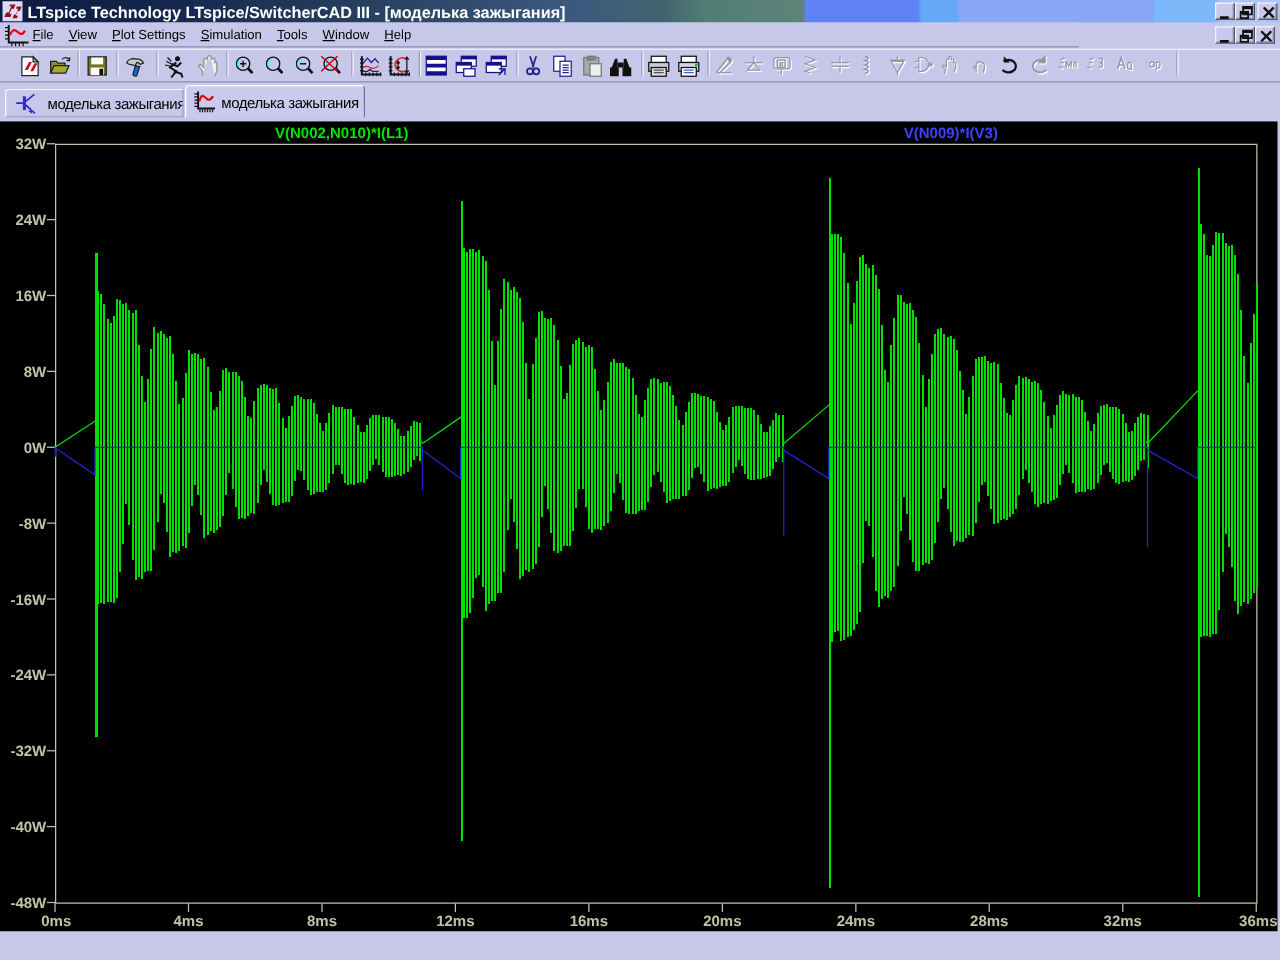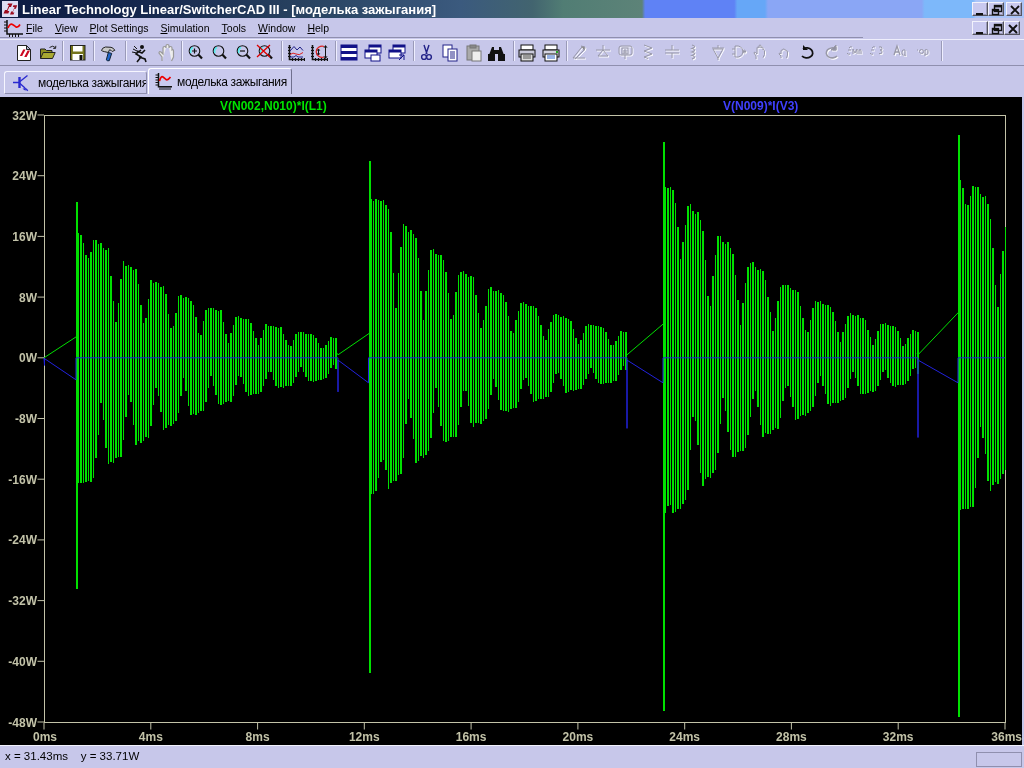--- a/index.html
+++ b/index.html
@@ -111,21 +111,21 @@
         <path d="M665.5 187.1V513.3M668.0 187.5V505.8M670.5 187.4V504.6M673.0 189.5V512.7M675.5 202.6V512.0M678.0 226.5V509.4M680.5 259.2V509.1M683.0 242.3V504.1M685.5 224.5V499.5M688.0 205.7V489.9M690.5 203.8V450.3M693.0 211.2V416.5M695.5 214.0V420.6M698.0 212.3V445.3M700.5 220.1V472.7M703.0 230.9V485.6M705.5 260.2V479.1M708.0 296.0V476.6M710.5 305.9V478.2M713.0 276.2V472.6M715.5 254.6V469.6M718.0 236.2V452.7M720.5 235.7V424.4M723.0 241.9V397.6M725.5 243.5V411.2M728.0 242.1V432.2M730.5 247.8V449.7M733.0 253.5V457.1M735.5 274.7V456.5M738.0 300.3V451.8M740.5 325.3V450.5M743.0 302.8V451.4M745.5 282.9V447.7M748.0 267.1V434.6M750.5 263.1V417.4M753.0 262.4V399.0M755.5 267.0V390.5M758.0 269.6V407.3M760.5 268.7V425.4M763.0 270.8V436.6M765.5 279.8V432.9M768.0 296.6V433.6M770.5 312.1V433.5M773.0 331.3V430.0M775.5 317.6V428.1M778.0 300.7V428.7M780.5 287.0V418.0M783.0 285.3V401.2M785.5 285.4V387.9M788.0 284.9V385.9M790.5 288.4V396.5M793.0 290.4V407.2M795.5 289.7V419.5M798.0 291.5V418.6M800.5 306.3V415.7M803.0 318.1V415.2M805.5 330.2V415.8M808.0 332.0V413.2M810.5 320.3V411.4M813.0 307.6V407.4M815.5 300.6V395.6M818.0 302.0V382.9M820.5 301.3V376.0M823.0 303.5V386.1M825.5 305.4V393.8M828.0 304.6V403.5M830.5 306.5V405.5M833.0 312.2V403.0M835.5 321.2V402.6M838.0 332.4V402.9M840.5 342.3V400.6M843.0 331.6V400.1M845.5 324.0V398.3M848.0 316.0V387.7M850.5 312.8V379.3M853.0 315.0V371.7M855.5 315.7V378.1M858.0 315.4V386.2M860.5 317.7V394.0M863.0 317.8V393.5M865.5 319.6V393.7M868.0 329.7V393.2M870.5 336.8V391.3M873.0 345.1V391.8M875.5 339.0V391.1M878.0 330.5V386.0M880.5 324.4V379.8M883.0 323.9V372.2M885.5 323.4V370.3M888.0 325.2V377.7M890.5 325.5V383.1M893.0 325.5V386.3M895.5 327.3V386.8M898.0 331.1V385.4M900.5 338.0V384.8M903.0 345.8V385.2M905.5 344.4V383.8M908.0 338.4V381.0M910.5 333.5V375.7M913.0 330.3V368.9M915.5 330.9V368.2M918.0 332.2V374.3" fill="none" stroke="#00e000" stroke-width="1.6" shape-rendering="crispEdges"></path>
         <path d="M959.2 134.7V717.4" fill="none" stroke="#00e000" stroke-width="1.6" shape-rendering="crispEdges"></path>
         <path d="M960.5 179.5V509.6M963.0 187.5V509.0M965.5 203.6V508.7M968.0 205.0V509.3M970.5 196.3V507.2M973.0 185.7V506.9M975.5 186.6V487.6M978.0 186.6V457.6M980.5 194.3V426.9M983.0 196.9V437.8M985.5 195.8V453.7M988.0 203.9V480.5M990.5 219.3V491.2M993.0 247.7V484.7M995.5 284.6V481.8M998.0 306.5V483.5M1000.5 274.0V479.0M1003.0 250.9V474.3M1005.5 227.0V470.3" fill="none" stroke="#00e000" stroke-width="1.6" shape-rendering="crispEdges"></path>
 <polyline points="44.0,357.8 44.5,365.4 44.5,358.6 76.0,379.8 76.0,357.8 338.0,357.8 338.0,357.8 338.0,391.9 338.0,360.1 368.5,382.8 368.5,357.8 627.0,357.8 627.0,357.8 627.0,428.4 627.0,360.1 663.0,382.8 663.0,357.8 918.0,357.8 918.0,357.8 918.0,437.5 918.0,360.1 958.0,382.8 958.0,357.8 1005.0,357.8" fill="none" stroke="#2222dd" stroke-width="1"></polyline>
 </svg></div>
 <div id="titlebar">
   <div id="lticon"><svg width="16" height="16" viewBox="0 0 16 16">
           <path d="M1.5 12.5 L3 9 h2 L7 4 h-1.5 L6 2.5 h4.5 L9 6 H7.3 L5.5 10 h1.8 l-1 2.5 z" fill="#9c0a1e"></path>
           <path d="M8 13.5 l1.2 -3 h1.6 L12.6 6 h-1.8 l0.6 -1.8 h3.8 L13.9 7.8 h-1.6 l-1.6 3.7 h1.7 l-0.9 2z" fill="#9c0a1e"></path>
         </svg></div>
-  <div id="title">Linear Technology Linear/SwitcherCAD III - [моделька зажыгания]</div>
+  <div id="title">LTspice Technology LTspice/SwitcherCAD III - [моделька зажыгания]</div>
   <div class="btnrow" id="tbtns">
         <span class="wb">
           <svg width="16" height="14" viewBox="0 0 16 14">
             <rect x="3" y="10" width="7" height="2.2" fill="#111"></rect>
           </svg>
         </span>
         <span class="wb">
           <svg width="16" height="14" viewBox="0 0 16 14">
             <rect x="5.5" y="2.5" width="7" height="6" fill="none" stroke="#111" stroke-width="1.4"></rect>
             <rect x="5" y="2" width="8" height="2.4" fill="#111"></rect>
@@ -437,16 +437,12 @@
         <span class="ticon"><svg width="17" height="17" viewBox="0 0 17 17">
             <g stroke="#111" fill="none">
               <path d="M3.5 0 v13.8 H17" stroke-width="1.5"></path>
               <path d="M0.5 2 h3 M0.5 4.5 h3 M0.5 7 h3 M0.5 9.5 h3 M0.5 12 h3 M5 14.5 v2.5 M7 14.5 v2.5 M9 14.5 v2.5 M11 14.5 v2.5 M13 14.5 v2.5 M15 14.5 v2.5"></path>
             </g>
             <path d="M4.5 8 q1.5 -5.5 3.5 -4 t3 2.5 q1.8 1.2 4.5 -2.5" stroke="#e00" stroke-width="1.7" fill="none"></path>
           </svg></span>
         <span class="tlabel">моделька зажыгания</span>
       </div>
 </div>
-<div id="statusbar">
-      <span id="stext">x = 31.43ms&nbsp;&nbsp;&nbsp;&nbsp;y = 33.71W</span>
-      <span id="sbox"></span>
-    </div>
 </div>
 </body></html>

